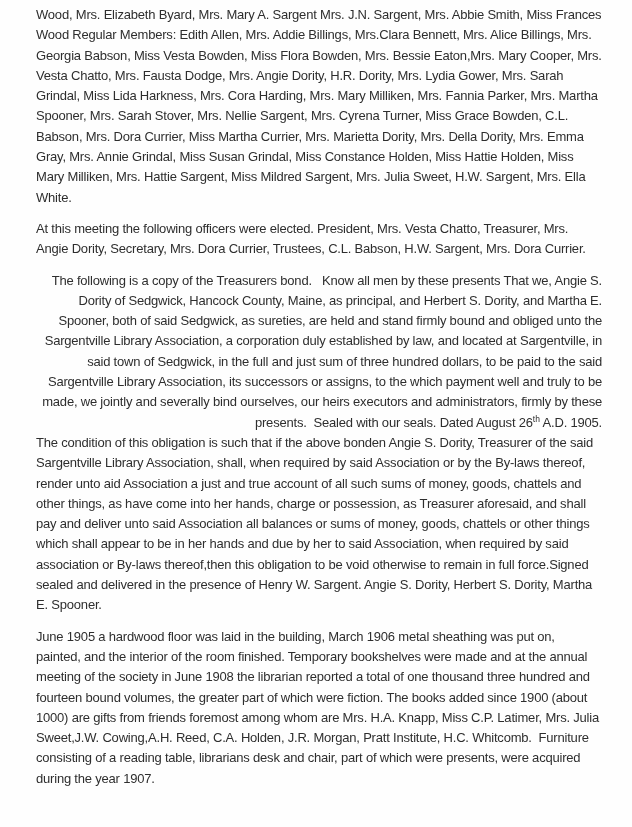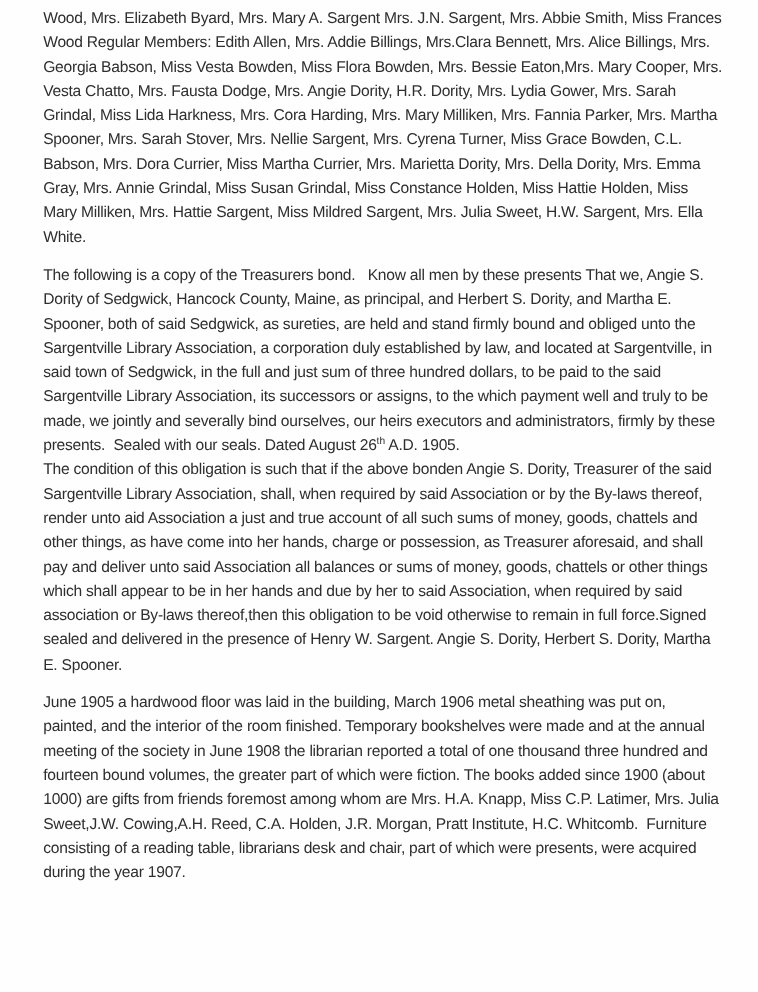--- a/index.html
+++ b/index.html
@@ -22,35 +22,37 @@
     line-height: 20.3px;
     color: #2e2e2e;
   }
   .page p {
     margin: 0 0 11px 0;
     white-space: pre-wrap;
     text-align: left;
   }
   .page p.tight-bottom {
     margin-bottom: 0;
+    text-align: right;
   }
   sup {
     font-size: 8.5px;
     line-height: 0;
     vertical-align: super;
     letter-spacing: 0;
   }
 </style>
 </head>
 <body>
 
 <div class="page">
 
   <p>Wood, Mrs. Elizabeth Byard, Mrs. Mary A. Sargent Mrs. J.N. Sargent, Mrs. Abbie Smith, Miss Frances Wood Regular Members: Edith Allen, Mrs. Addie Billings, Mrs.Clara Bennett, Mrs. Alice Billings, Mrs. Georgia Babson, Miss Vesta Bowden, Miss Flora Bowden, Mrs. Bessie Eaton,Mrs. Mary Cooper, Mrs. Vesta Chatto, Mrs. Fausta Dodge, Mrs. Angie Dority, H.R. Dority, Mrs. Lydia Gower, Mrs. Sarah Grindal, Miss Lida Harkness, Mrs. Cora Harding, Mrs. Mary Milliken, Mrs. Fannia Parker, Mrs. Martha Spooner, Mrs. Sarah Stover, Mrs. Nellie Sargent, Mrs. Cyrena Turner, Miss Grace Bowden, C.L. Babson, Mrs. Dora Currier, Miss Martha Currier, Mrs. Marietta Dority, Mrs. Della Dority, Mrs. Emma Gray, Mrs. Annie Grindal, Miss Susan Grindal, Miss Constance Holden, Miss Hattie Holden, Miss Mary Milliken, Mrs. Hattie Sargent, Miss Mildred Sargent, Mrs. Julia Sweet, H.W. Sargent, Mrs. Ella White.</p>
 
+  <p>At this meeting the following officers were elected. President, Mrs. Vesta Chatto, Treasurer, Mrs. Angie Dority, Secretary, Mrs. Dora Currier, Trustees, C.L. Babson, H.W. Sargent, Mrs. Dora Currier.</p>
 
   <p class="tight-bottom"><span>The following is a copy of the Treasurers bond.   Know all men by these presents That we, Angie S. Dority of Sedgwick, Hancock County, Maine, as principal, and Herbert S. Dority, and Martha E. Spooner, both of said Sedgwick, as sureties, are held and stand firmly bound and obliged unto the Sargentville Library Association, a corporation duly established by law, and located at Sargentville, in said town of Sedgwick, in the full and just sum of three hundred dollars, to be paid to the said Sargentville Library Association, its successors or assigns, to the which payment well and truly to be made, we jointly and severally bind ourselves, our heirs executors and administrators, firmly by these presents.  Sealed with our seals. Dated August 26</span><sup>th</sup><span> A.D. 1905.</span></p>
 
   <p>The condition of this obligation is such that if the above bonden Angie S. Dority, Treasurer of the said Sargentville Library Association, shall, when required by said Association or by the By-laws thereof, render unto aid Association a just and true account of all such sums of money, goods, chattels and other things, as have come into her hands, charge or possession, as Treasurer aforesaid, and shall pay and deliver unto said Association all balances or sums of money, goods, chattels or other things which shall appear to be in her hands and due by her to said Association, when required by said association or By-laws thereof,then this obligation to be void otherwise to remain in full force.Signed sealed and delivered in the presence of Henry W. Sargent. Angie S. Dority, Herbert S. Dority, Martha E. Spooner.</p>
 
 
   <p>June 1905 a hardwood floor was laid in the building, March 1906 metal sheathing was put on, painted, and the interior of the room finished. Temporary bookshelves were made and at the annual meeting of the society in June 1908 the librarian reported a total of one thousand three hundred and fourteen bound volumes, the greater part of which were fiction. The books added since 1900 (about 1000) are gifts from friends foremost among whom are Mrs. H.A. Knapp, Miss C.P. Latimer, Mrs. Julia Sweet,J.W. Cowing,A.H. Reed, C.A. Holden, J.R. Morgan, Pratt Institute, H.C. Whitcomb.  Furniture consisting of a reading table, librarians desk and chair, part of which were presents, were acquired during the year 1907.</p>
 
 </div>
 

